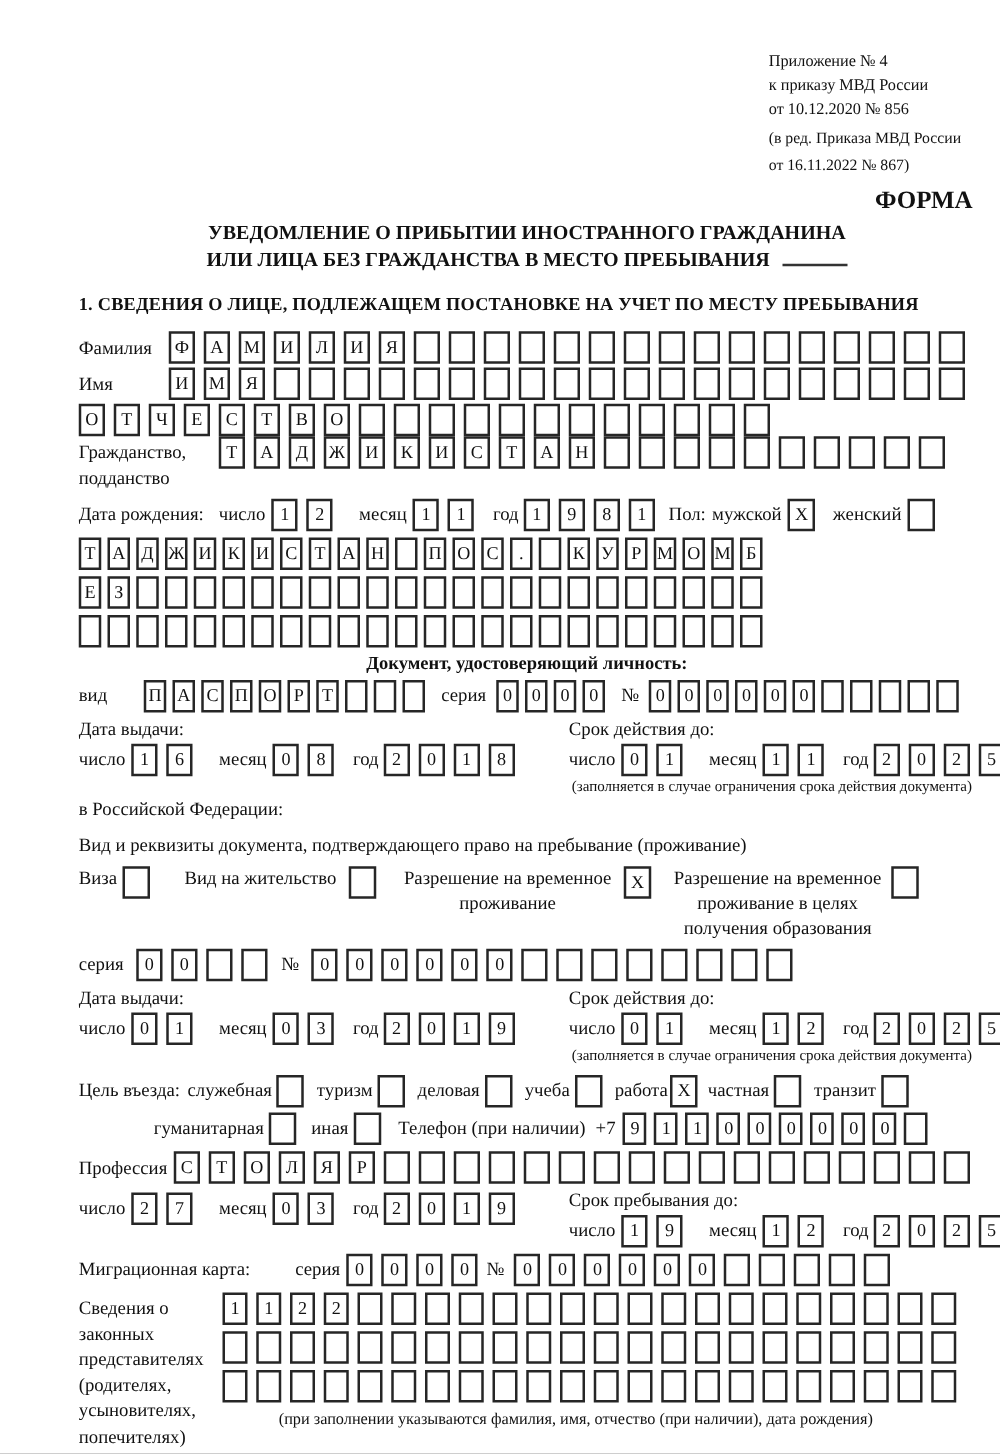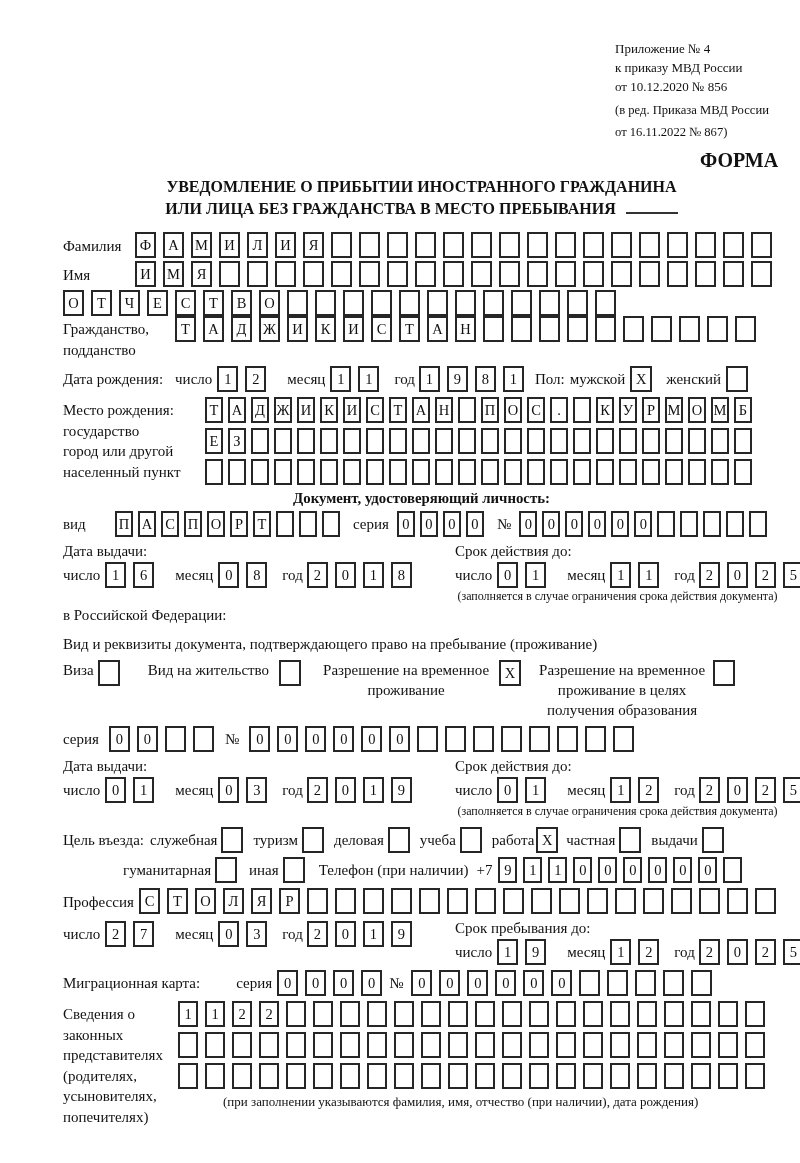--- a/index.html
+++ b/index.html
@@ -71,20 +71,21 @@
     <div class="amend">(в ред. Приказа МВД России</div>
     <div class="amend">от 16.11.2022 № 867)</div>
   </div>
   <div class="forma">ФОРМА</div>
 
   <div class="title">
     <div>УВЕДОМЛЕНИЕ О ПРИБЫТИИ ИНОСТРАННОГО ГРАЖДАНИНА</div>
     <div><span>ИЛИ ЛИЦА БЕЗ ГРАЖДАНСТВА В МЕСТО ПРЕБЫВАНИЯ</span><span class="blankline"></span></div>
   </div>
 
+  <div class="sec1">1. СВЕДЕНИЯ О ЛИЦЕ, ПОДЛЕЖАЩЕМ ПОСТАНОВКЕ НА УЧЕТ ПО МЕСТУ ПРЕБЫВАНИЯ</div>
 
   <div class="frow" style="margin-top:12px;">
     <span class="lbl w72">Фамилия</span>
     <span class="cells">
         <span class="cell">Ф</span>
         <span class="cell">А</span>
         <span class="cell">М</span>
         <span class="cell">И</span>
         <span class="cell">Л</span>
         <span class="cell">И</span>
@@ -216,26 +217,20 @@
     <span class="cb">
         <span class="cell">X</span>
       </span>
     <span class="dl" style="margin-left:14px;">женский</span>
     <span class="cb">
         <span class="cell"></span>
       </span>
   </div>
 
   <div class="frow" style="margin-top:5px;">
-    <span class="lblcol w142">
-      <span>Место рождения:</span>
-      <span>государство</span>
-      <span>город или другой</span>
-      <span>населенный пункт</span>
-    </span>
     <span class="stack">
       <span class="cells cells-sm">
           <span class="cell">Т</span>
           <span class="cell">А</span>
           <span class="cell">Д</span>
           <span class="cell">Ж</span>
           <span class="cell">И</span>
           <span class="cell">К</span>
           <span class="cell">И</span>
           <span class="cell">С</span>
@@ -534,21 +529,21 @@
           <span class="cell">X</span>
         </span>
     </span>
     <span class="opt">
       <span class="ol">частная</span>
       <span class="cb">
           <span class="cell"></span>
         </span>
     </span>
     <span class="opt">
-      <span class="ol">выдачи</span>
+      <span class="ol">транзит</span>
       <span class="cb">
           <span class="cell"></span>
         </span>
     </span>
   </div>
 
   <div class="optrow" style="margin-top:4px;margin-left:60px;">
     <span class="opt" style="margin-right:12px;">
       <span class="ol">гуманитарная</span>
       <span class="cb">

